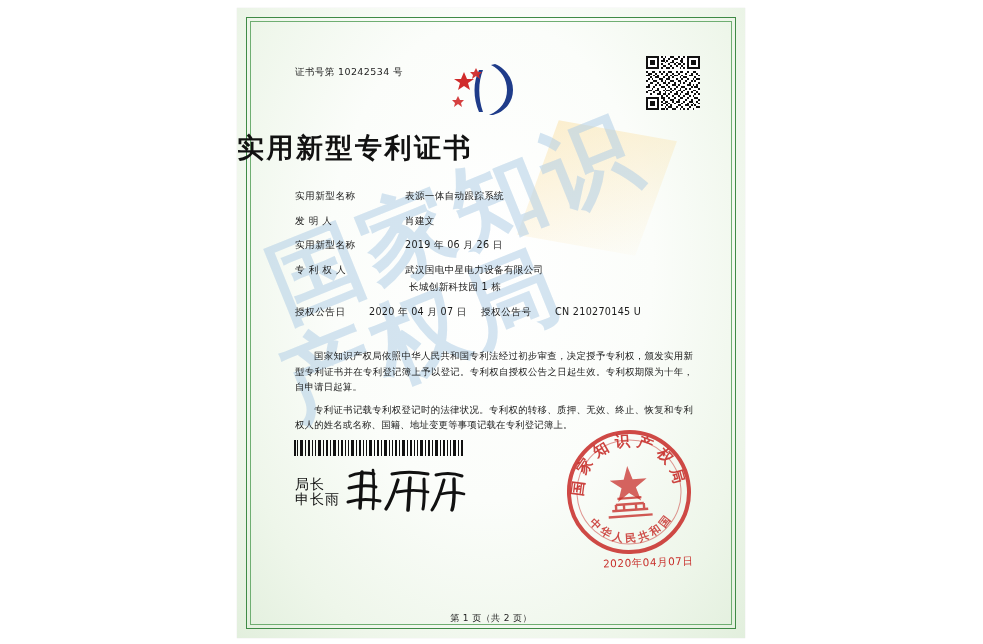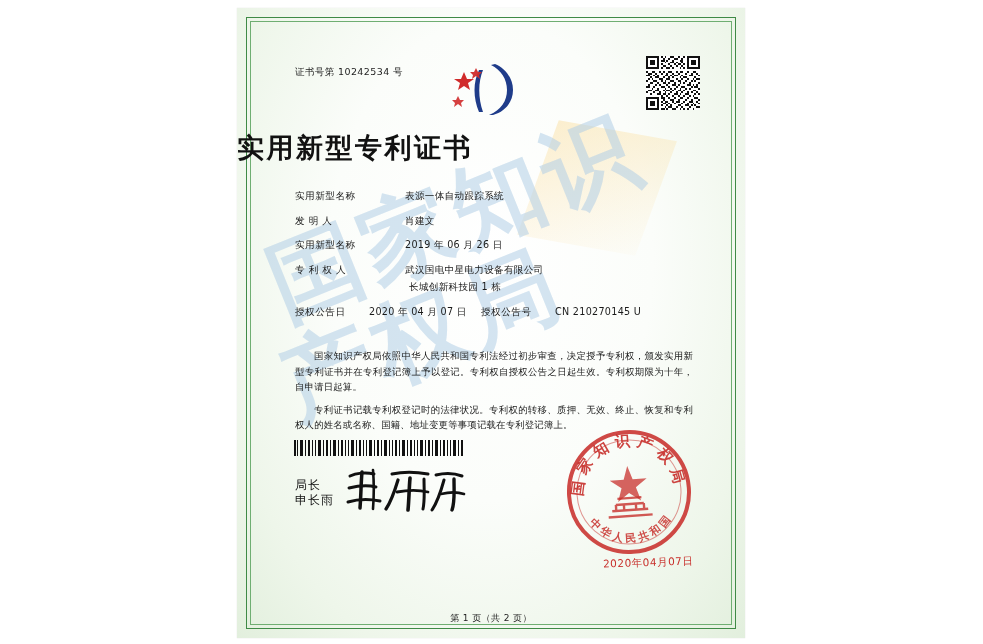--- a/index.html
+++ b/index.html
@@ -195,24 +195,24 @@
     position: absolute;
     left: 57px;
     top: 432px;
     width: 170px;
     height: 16px;
   }
   .signature-block {
     position: absolute;
     left: 58px;
     top: 470px;
-    font-size: 12px;
+    font-size: 14px;
     color: #111111;
     line-height: 15px;
-    font-family: Liberation Serif, serif;
+    font-family: Liberation Mono, monospace;
     letter-spacing: 1px;
   }
   .signature-script {
     position: absolute;
     left: 103px;
     top: 458px;
     width: 130px;
     height: 48px;
   }
   

